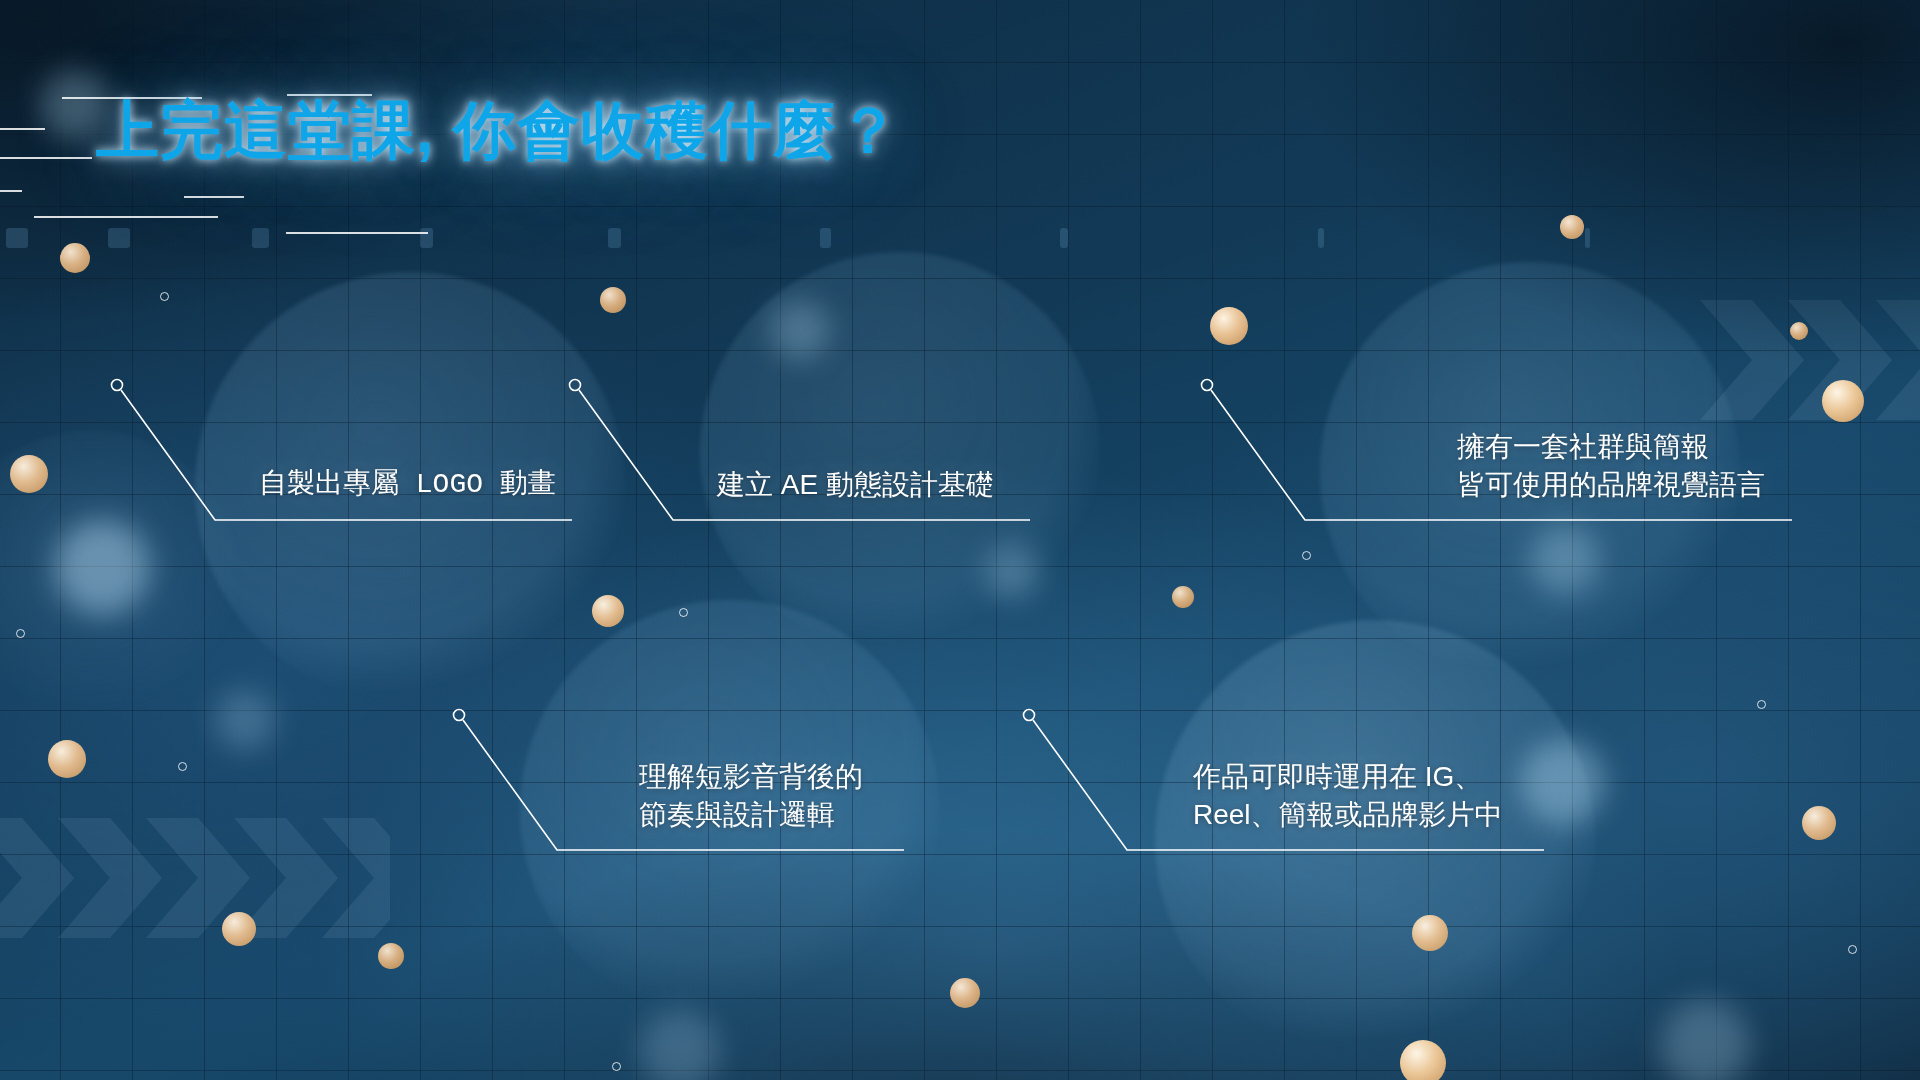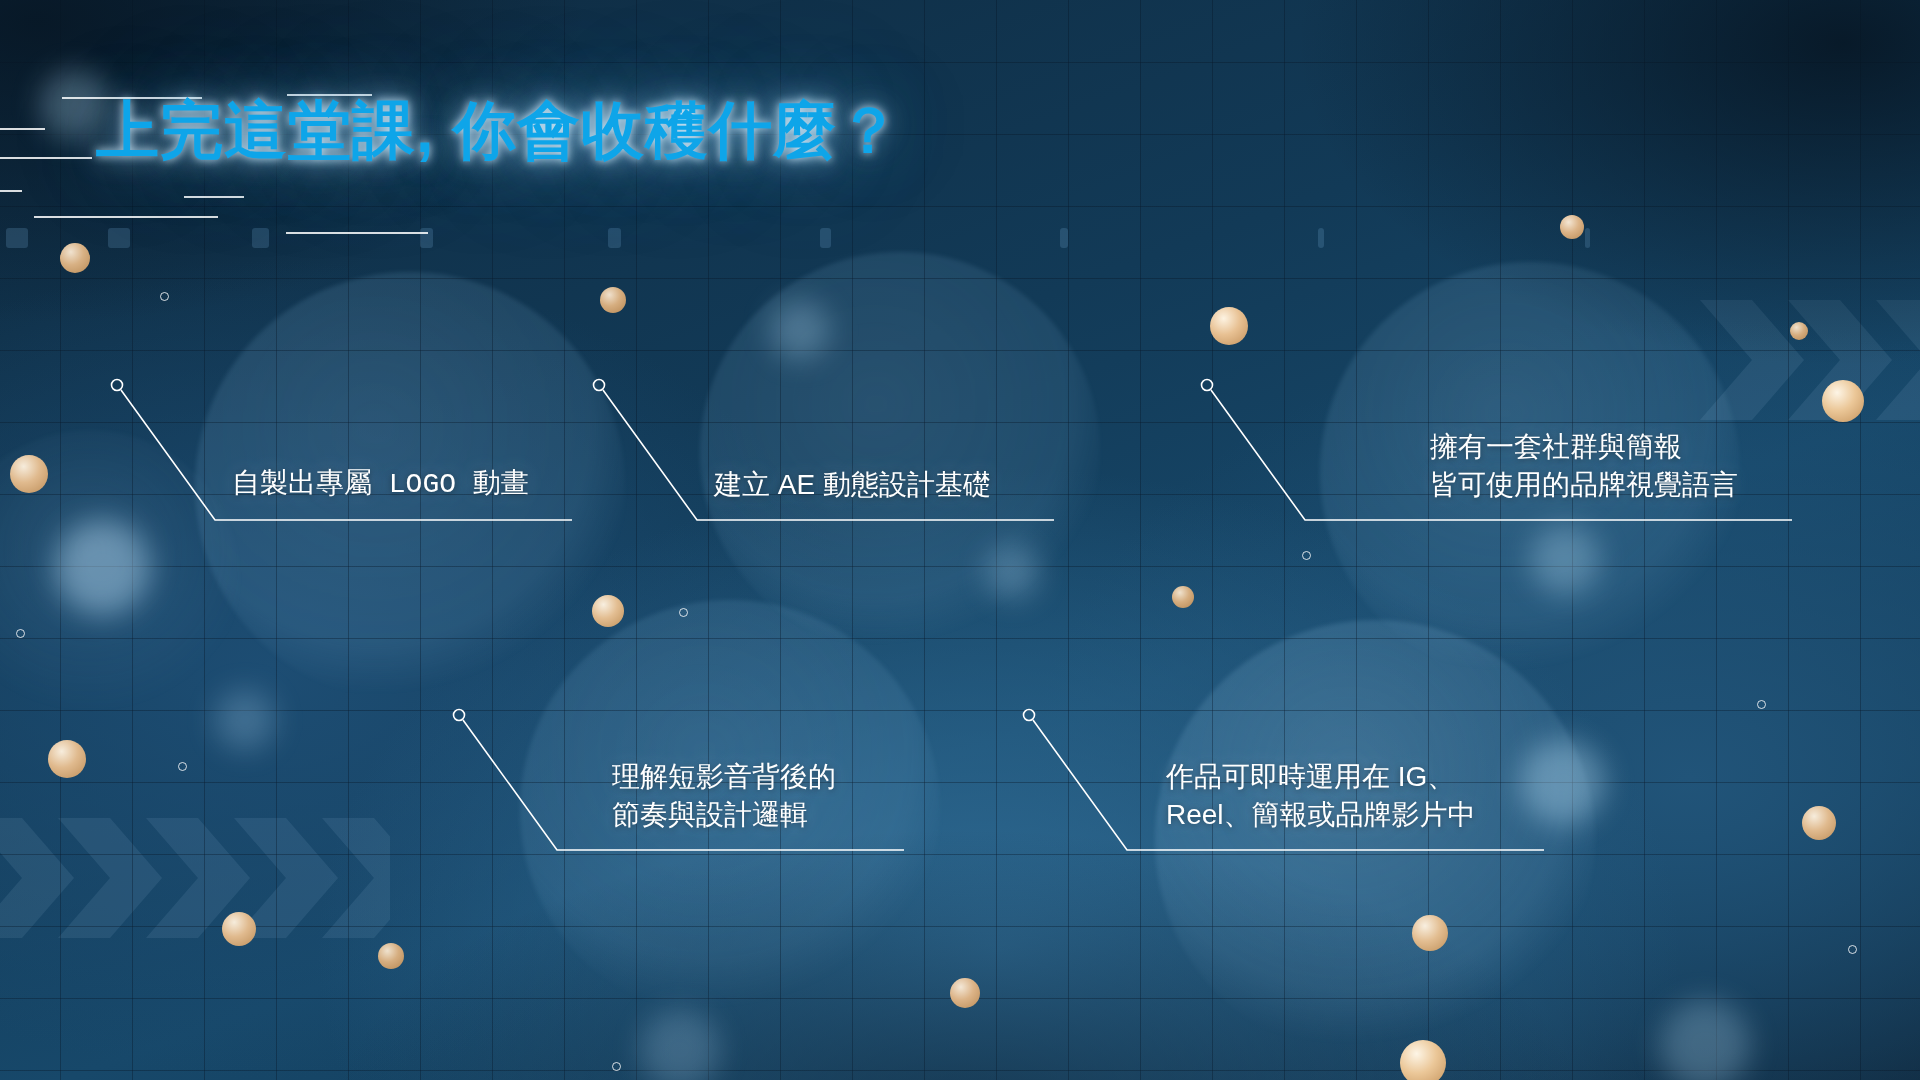--- a/index.html
+++ b/index.html
@@ -84,20 +84,21 @@
   
   .callout { position:absolute; }
   .callout svg { position:absolute; left:0; top:0; overflow:visible; }
   .callout .label {
     position:absolute;
     color:#fff;
     font-size:28px;
     line-height:38px;
     white-space:pre;
     text-shadow:0 1px 6px rgba(0,0,0,.45), 0 0 18px rgba(180,220,250,.30);
+    margin-left:27px;
   }
 </style>
 </head>
 <body>
 
 <div id="slide">
 
   <div class="layer bg-base"></div>
 
   <div class="layer">
@@ -209,21 +210,21 @@
   <div id="title">上完這堂課, 你會收穫什麼？</div>
 
   <div class="callout" style="left:110px; top:378px; width:460px; height:160px;font-family:Liberation Mono, monospace;">
     <svg width="460" height="160" aria-hidden="true">
       <circle cx="7" cy="7" r="5.5" fill="none" stroke="#ffffff" stroke-width="1.6"></circle>
       <path d="M11 12 L105 142 L462 142" fill="none" stroke="#ffffff" stroke-width="1.6" stroke-linejoin="miter"></path>
     </svg>
     <div class="label" style="left:122px; top:88px;">自製出專屬 LOGO 動畫</div>
   </div>
 
-  <div class="callout" style="left:592px; top:378px; width:460px; height:160px;">
+  <div class="callout" style="left:568px; top:378px; width:460px; height:160px;">
     <svg width="460" height="160" aria-hidden="true">
       <circle cx="7" cy="7" r="5.5" fill="none" stroke="#ffffff" stroke-width="1.6"></circle>
       <path d="M11 12 L105 142 L462 142" fill="none" stroke="#ffffff" stroke-width="1.6" stroke-linejoin="miter"></path>
     </svg>
     <div class="label" style="left:122px; top:88px;">建立 AE 動態設計基礎</div>
   </div>
 
   <div class="callout" style="left:1200px; top:378px; width:590px; height:160px;">
     <svg width="590" height="160" aria-hidden="true">
       <circle cx="7" cy="7" r="5.5" fill="none" stroke="#ffffff" stroke-width="1.6"></circle>

